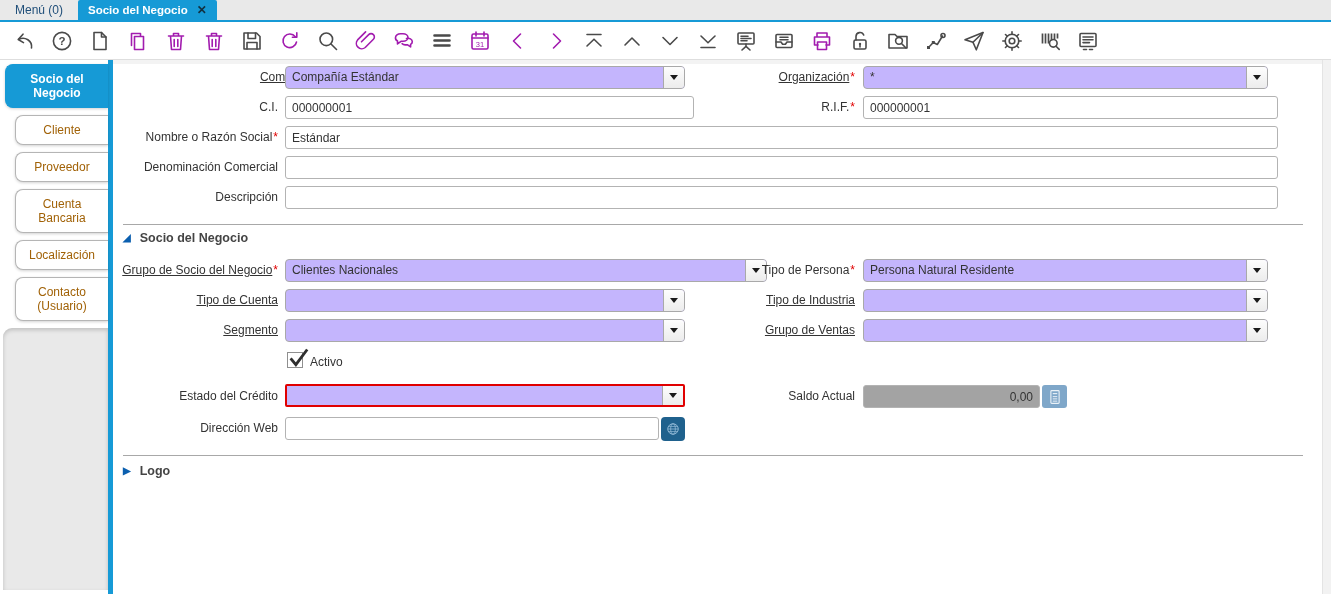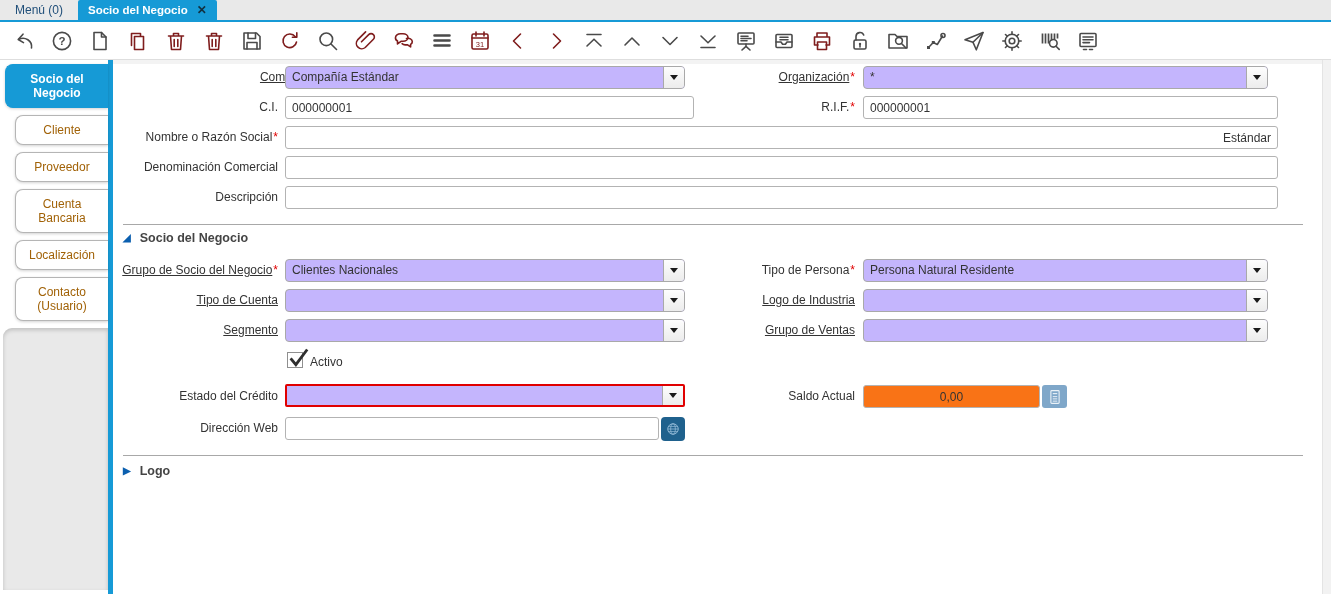--- a/index.html
+++ b/index.html
@@ -12,21 +12,21 @@
     font-size:12px;color:#1F4E79;cursor:default;}
   .active-tab{position:absolute;left:78px;top:0;height:20px;background:#169AD6;color:#fff;
     font-weight:bold;font-size:11.5px;line-height:20px;padding:0 10px;display:flex;align-items:center;gap:9px;
     border-radius:2px 2px 0 0;}
   .close-x{font-weight:bold;color:#12303F;font-size:12px;line-height:20px;}
 
   
   .toolbar{position:absolute;top:22px;left:0;right:0;height:37px;background:#fff;border-bottom:1px solid #DEDEDE;
     display:flex;align-items:center;padding-left:11px;gap:13px;}
   .tbtn{width:25px;height:25px;display:flex;align-items:center;justify-content:center;color:#4A4A4A;}
-  .tbtn.disabled{color:#7f1d1d;}
+  .tbtn.disabled{color:#a21caf;}
   .tbtn svg{width:24px;height:24px;}
 
   
   .accent-strip{position:absolute;top:60px;left:108px;width:5px;height:534px;background:#169AD6;}
   .side-tabs{position:absolute;top:64px;left:0;width:108px;height:526px;display:flex;flex-direction:column;
     align-items:flex-end;gap:7px;}
   .side-tab{width:82px;background:#fff;border:1px solid #B5B5B5;border-right:none;border-radius:8px 0 0 8px;
     padding:7px 5px;text-align:center;font-size:12px;color:#a16207;box-shadow:0 1px 3px rgba(0,0,0,.18);cursor:pointer;}
   .side-tab.active{width:92px;background:#169AD6;color:#fff;font-weight:bold;border-color:#169AD6;}
   .side-filler{align-self:stretch;flex:1;margin-left:3px;background:#E9E9E9;border-radius:9px 0 0 0;
@@ -37,21 +37,21 @@
   .content-topstrip{position:absolute;top:0;left:0;right:8px;height:4px;background:#F3F3F3;}
   .scrolltrack{position:absolute;right:0;top:0;width:8px;height:534px;background:#F2F2F2;border-left:1px solid #E4E4E4;}
 
   .flabel{position:absolute;font-size:12px;color:#333;text-align:right;white-space:nowrap;}
   .flabel .lnk{text-decoration:underline;cursor:pointer;}
   .req{color:#E00000;margin-left:1px;}
 
   .fld{position:absolute;height:23px;box-sizing:border-box;border:1px solid #B3B3B3;border-radius:3px;
     background:#fff;font-size:12px;color:#333;padding:0 6px;font-family:"Liberation Sans",sans-serif;}
   input.fld{outline:none;}
-  .fld.ro{background:#f97316;text-align:center;}
+  .fld.ro{background:#a3a3a3;text-align:right;}
 
   .combo{position:absolute;height:23px;box-sizing:border-box;border:1px solid #A9A9A9;border-radius:4px;
     background:#c4b5fd;display:flex;overflow:hidden;}
   .combo .cval{flex:1;font-size:12px;color:#333;line-height:21px;padding:0 6px;white-space:nowrap;overflow:hidden;}
   .combo .cbtn{width:20px;border-left:1px solid #A9A9A9;background:linear-gradient(#FDFDFD,#ECECEC);
     display:flex;align-items:center;justify-content:center;cursor:pointer;}
   .caret{width:0;height:0;border-left:4px solid transparent;border-right:4px solid transparent;border-top:5px solid #1A1A1A;}
   .combo.error{border:2px solid #E00000;border-radius:2px;}
 
   .sep{position:absolute;height:1px;background:#A8A8A8;}
@@ -292,42 +292,42 @@
     </div>
     <input class="fld" style="left: 172px; top: 36px; width: 409px;" value="000000001">
     <div class="flabel" style="left:582px;top:40px;width:160px;">
       <span>R.I.F.</span><span class="req">*</span>
     </div>
     <input class="fld" style="left: 750px; top: 36px; width: 415px;" value="000000001">
 
     <div class="flabel" style="left:0;top:70px;width:165px;">
       <span>Nombre o Razón Social</span><span class="req">*</span>
     </div>
-    <input class="fld" style="left: 172px; top: 66px; width: 993px; text-align: right;" value="Estándar">
+    <input class="fld" style="left: 172px; top: 66px; width: 993px;" value="Estándar">
 
     <div class="flabel" style="left:0;top:100px;width:165px;">
       <span>Denominación Comercial</span>
     </div>
     <input class="fld" style="left: 172px; top: 96px; width: 993px;" value="">
 
     <div class="flabel" style="left:0;top:130px;width:165px;">
       <span>Descripción</span>
     </div>
     <input class="fld" style="left: 172px; top: 126px; width: 993px;" value="">
 
     <div class="sep" style="left:10px;top:164px;width:1180px;"></div>
     <div class="sect" style="left:10px;top:171px;">
       <span class="tri">◢</span>
       <span>Socio del Negocio</span>
     </div>
 
     <div class="flabel" style="left:0;top:203px;width:165px;">
       <span class="lnk">Grupo de Socio del Negocio</span><span class="req">*</span>
     </div>
-    <div class="combo" style="left:172px;top:199px;width:400px;gap:40px;">
+    <div class="combo" style="left:172px;top:199px;width:482px;gap:40px;">
       <span class="cval">Clientes Nacionales</span>
       <span class="cbtn">
           <span class="caret"></span>
         </span>
     </div>
     <div class="flabel" style="left:582px;top:203px;width:160px;">
       <span>Tipo de Persona</span><span class="req">*</span>
     </div>
     <div class="combo" style="left:750px;top:199px;width:405px;">
       <span class="cval">Persona Natural Residente</span>
@@ -339,21 +339,21 @@
     <div class="flabel" style="left:0;top:233px;width:165px;">
       <span class="lnk">Tipo de Cuenta</span>
     </div>
     <div class="combo" style="left:172px;top:229px;width:400px;">
       <span class="cval"></span>
       <span class="cbtn">
           <span class="caret"></span>
         </span>
     </div>
     <div class="flabel" style="left:582px;top:233px;width:160px;">
-      <span class="lnk">Logo de Industria</span>
+      <span class="lnk">Tipo de Industria</span>
     </div>
     <div class="combo" style="left:750px;top:229px;width:405px;">
       <span class="cval"></span>
       <span class="cbtn">
           <span class="caret"></span>
         </span>
     </div>
 
     <div class="flabel" style="left:0;top:263px;width:165px;">
       <span class="lnk">Segmento</span>

